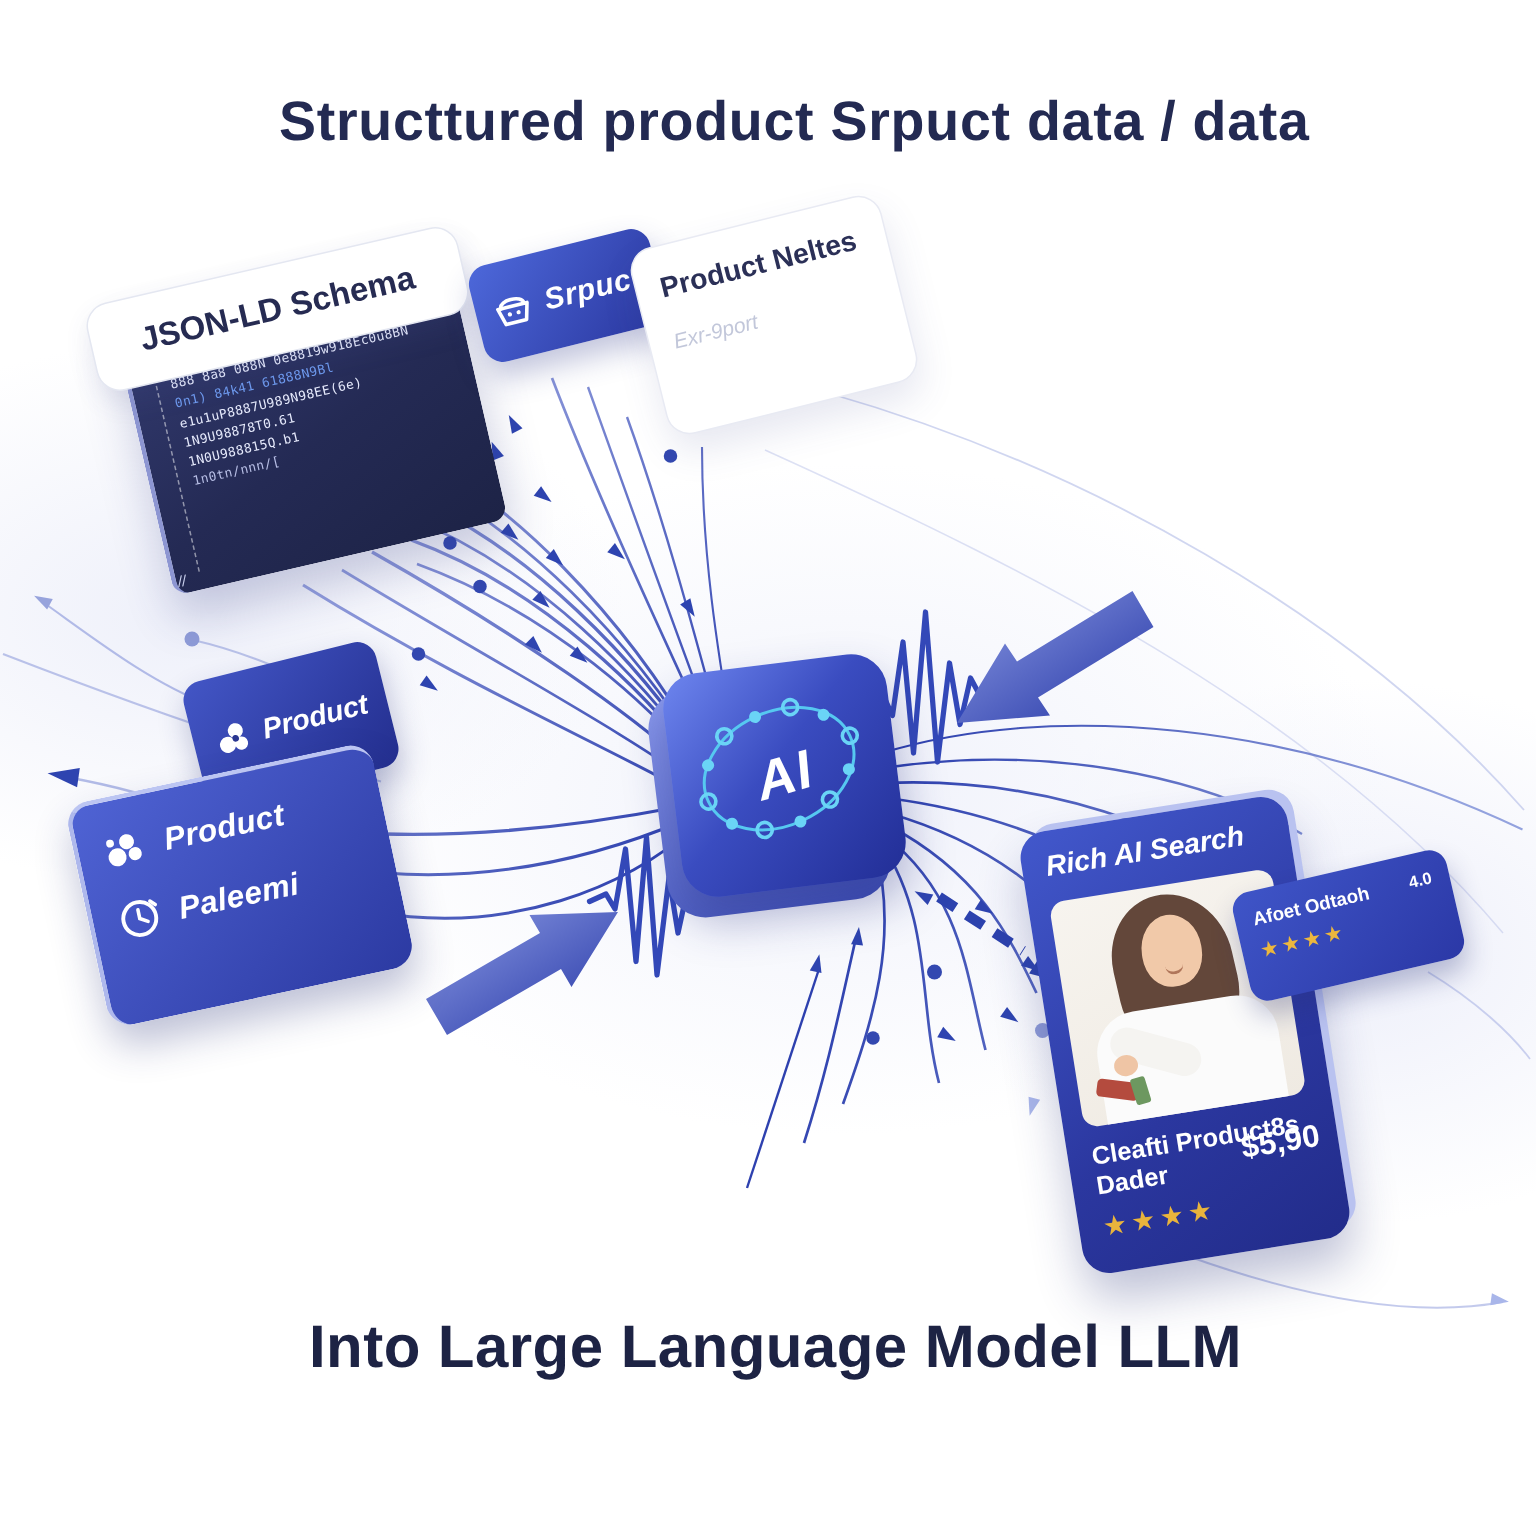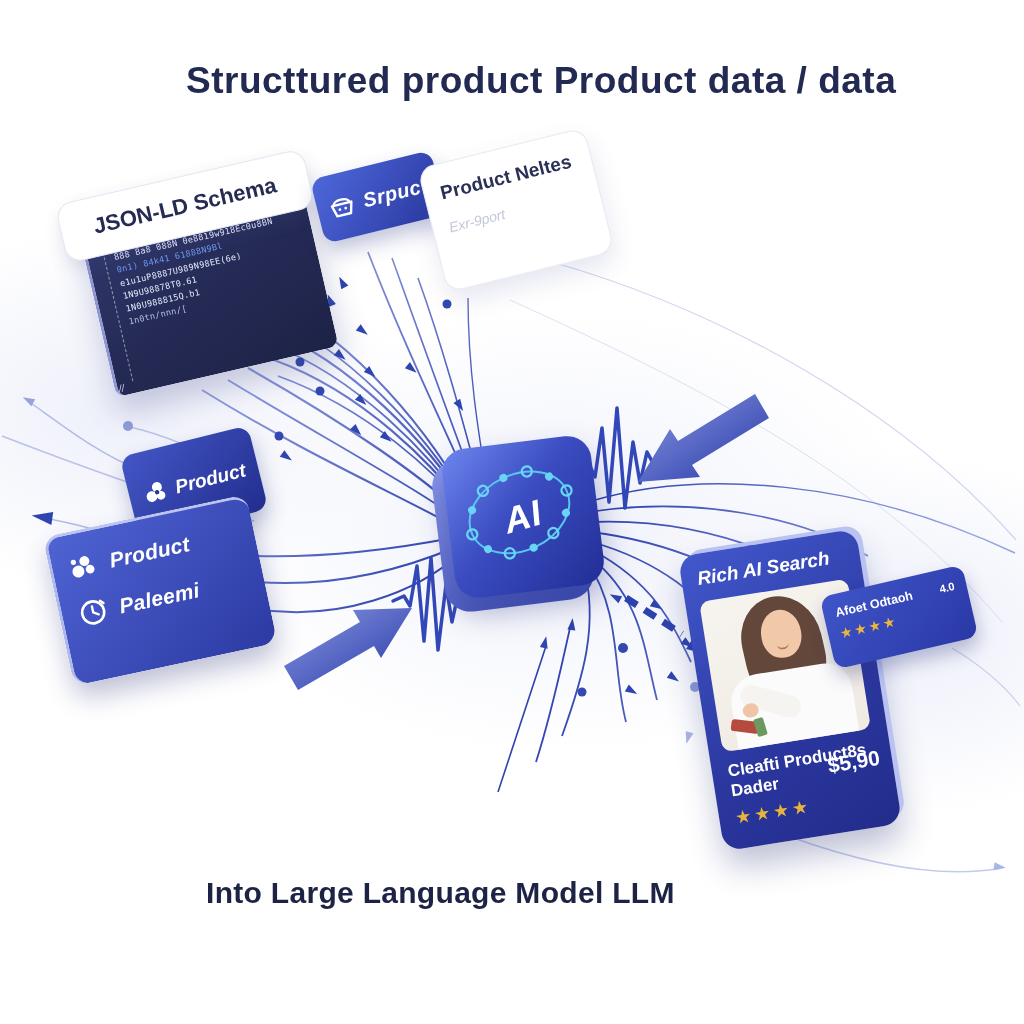--- a/index.html
+++ b/index.html
@@ -7,21 +7,21 @@
          font-family:"Liberation Sans",sans-serif;
          background:
            radial-gradient(420px 260px at 12% 40%, #eef0fa 0%, rgba(238,240,250,0) 70%),
            radial-gradient(520px 320px at 55% 52%, #f0f2fb 0%, rgba(240,242,251,0) 70%),
            radial-gradient(380px 260px at 88% 62%, #edeffa 0%, rgba(237,239,250,0) 70%),
            #ffffff;}
   .abs{position:absolute;}
 
   
   .title-top{left:186px;top:60px;font-size:37px;font-weight:700;color:#232a52;letter-spacing:.5px;white-space:nowrap;z-index:4;}
-  .title-bottom{left:206px;top:876px;font-size:30px;font-weight:700;color:#1d2344;letter-spacing:.3px;white-space:nowrap;z-index:4;}
+  .title-bottom{left:206px;top:876px;font-size:40px;font-weight:700;color:#1d2344;letter-spacing:.3px;white-space:nowrap;z-index:4;}
 
   
   .lines-svg{left:0;top:0;z-index:1;pointer-events:none;}
 
   
   .schema-label{left:58px;top:176px;width:252px;height:58px;background:#ffffff;border:1px solid #e4e7f1;
     border-radius:16px;box-shadow:0 8px 18px rgba(70,80,150,.12);transform:rotate(-13deg);
     display:flex;align-items:center;justify-content:center;font-size:22px;font-weight:700;color:#262b52;z-index:3;}
 
   
@@ -234,21 +234,21 @@
     </g>
     <g fill="#ffffff" stroke="#3b55bd" stroke-width="3">
       <circle cx="730" cy="592" r="8"></circle>
       <circle cx="700" cy="626" r="9"></circle>
     </g>
     <g>
       <rect x="730" y="564" width="14" height="12" rx="3" fill="#3b55bd" transform="rotate(-15 737 570)"></rect>
     </g>
   </svg>
 
-  <div class="abs title-top">Structtured product Product data / data</div>
+  <div class="abs title-top">Structtured product Srpuct data / data</div>
 
   <div class="abs schema-label">
     <span>JSON-LD Schema</span>
   </div>
 
   <div class="abs code-panel">
     <div class="cp-tab">18-43ICH</div>
     <div class="cp-redicon">
         <i></i>
         <i></i>

